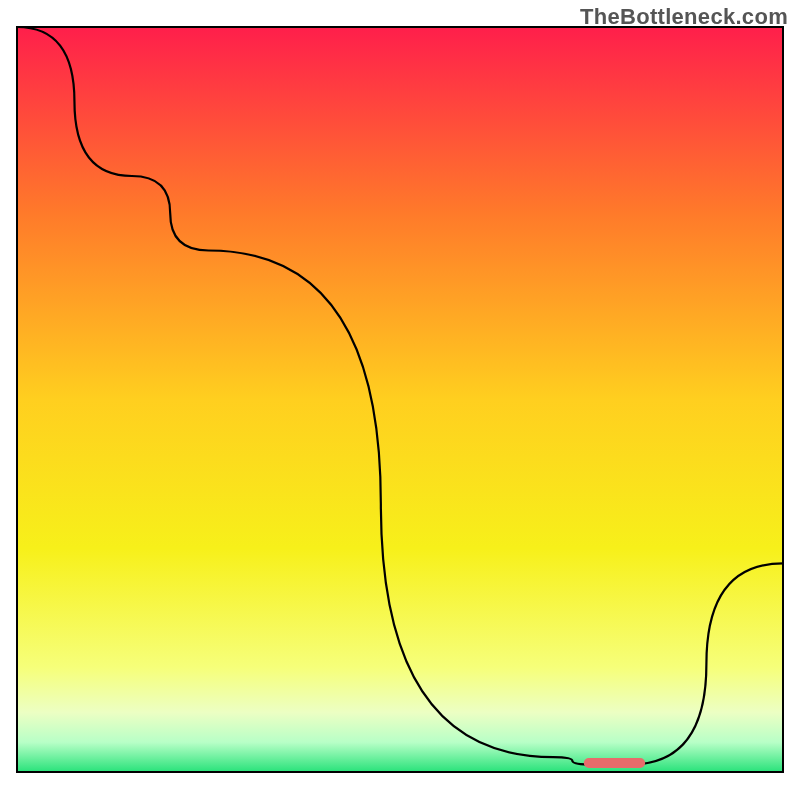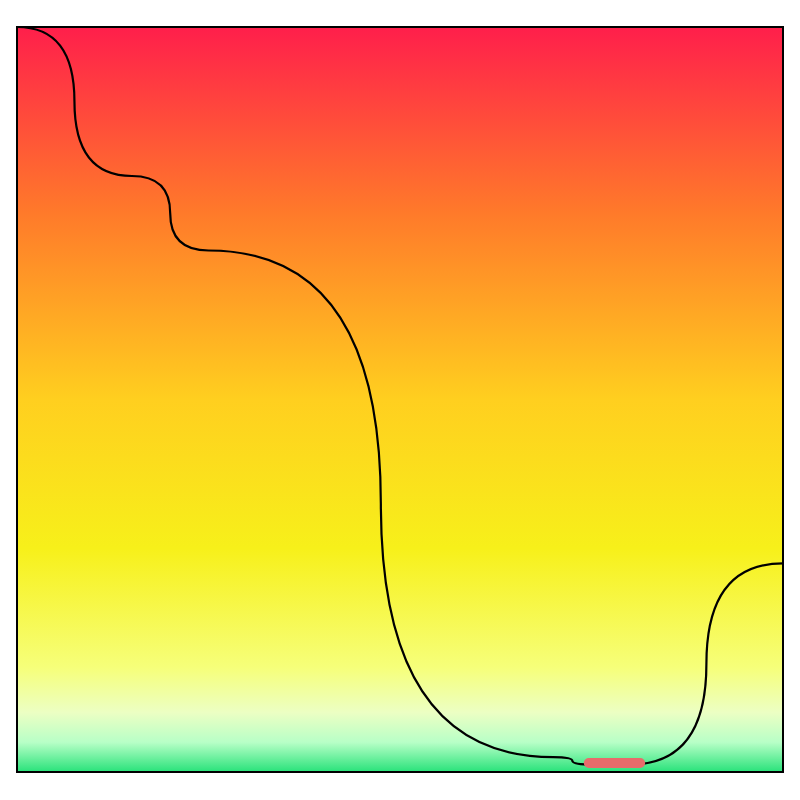--- a/index.html
+++ b/index.html
@@ -32,20 +32,21 @@
     width: 800px;
     height: 800px;
     display: block;
   }
 </style>
 </head>
 <body>
 
 <div class="container">
 
+  <div class="watermark">TheBottleneck.com</div>
 
   <svg class="plot" viewBox="0 0 800 800">
     <defs>
       <linearGradient id="bg-grad" x1="0" y1="0" x2="0" y2="1">
       <stop offset="0%" stop-color="#ff1f4b"></stop>
           <stop offset="25%" stop-color="#ff7a2a"></stop>
           <stop offset="50%" stop-color="#ffcf1f"></stop>
           <stop offset="70%" stop-color="#f7f01a"></stop>
           <stop offset="86%" stop-color="#f6ff7a"></stop>
           <stop offset="92%" stop-color="#ecffc3"></stop>

